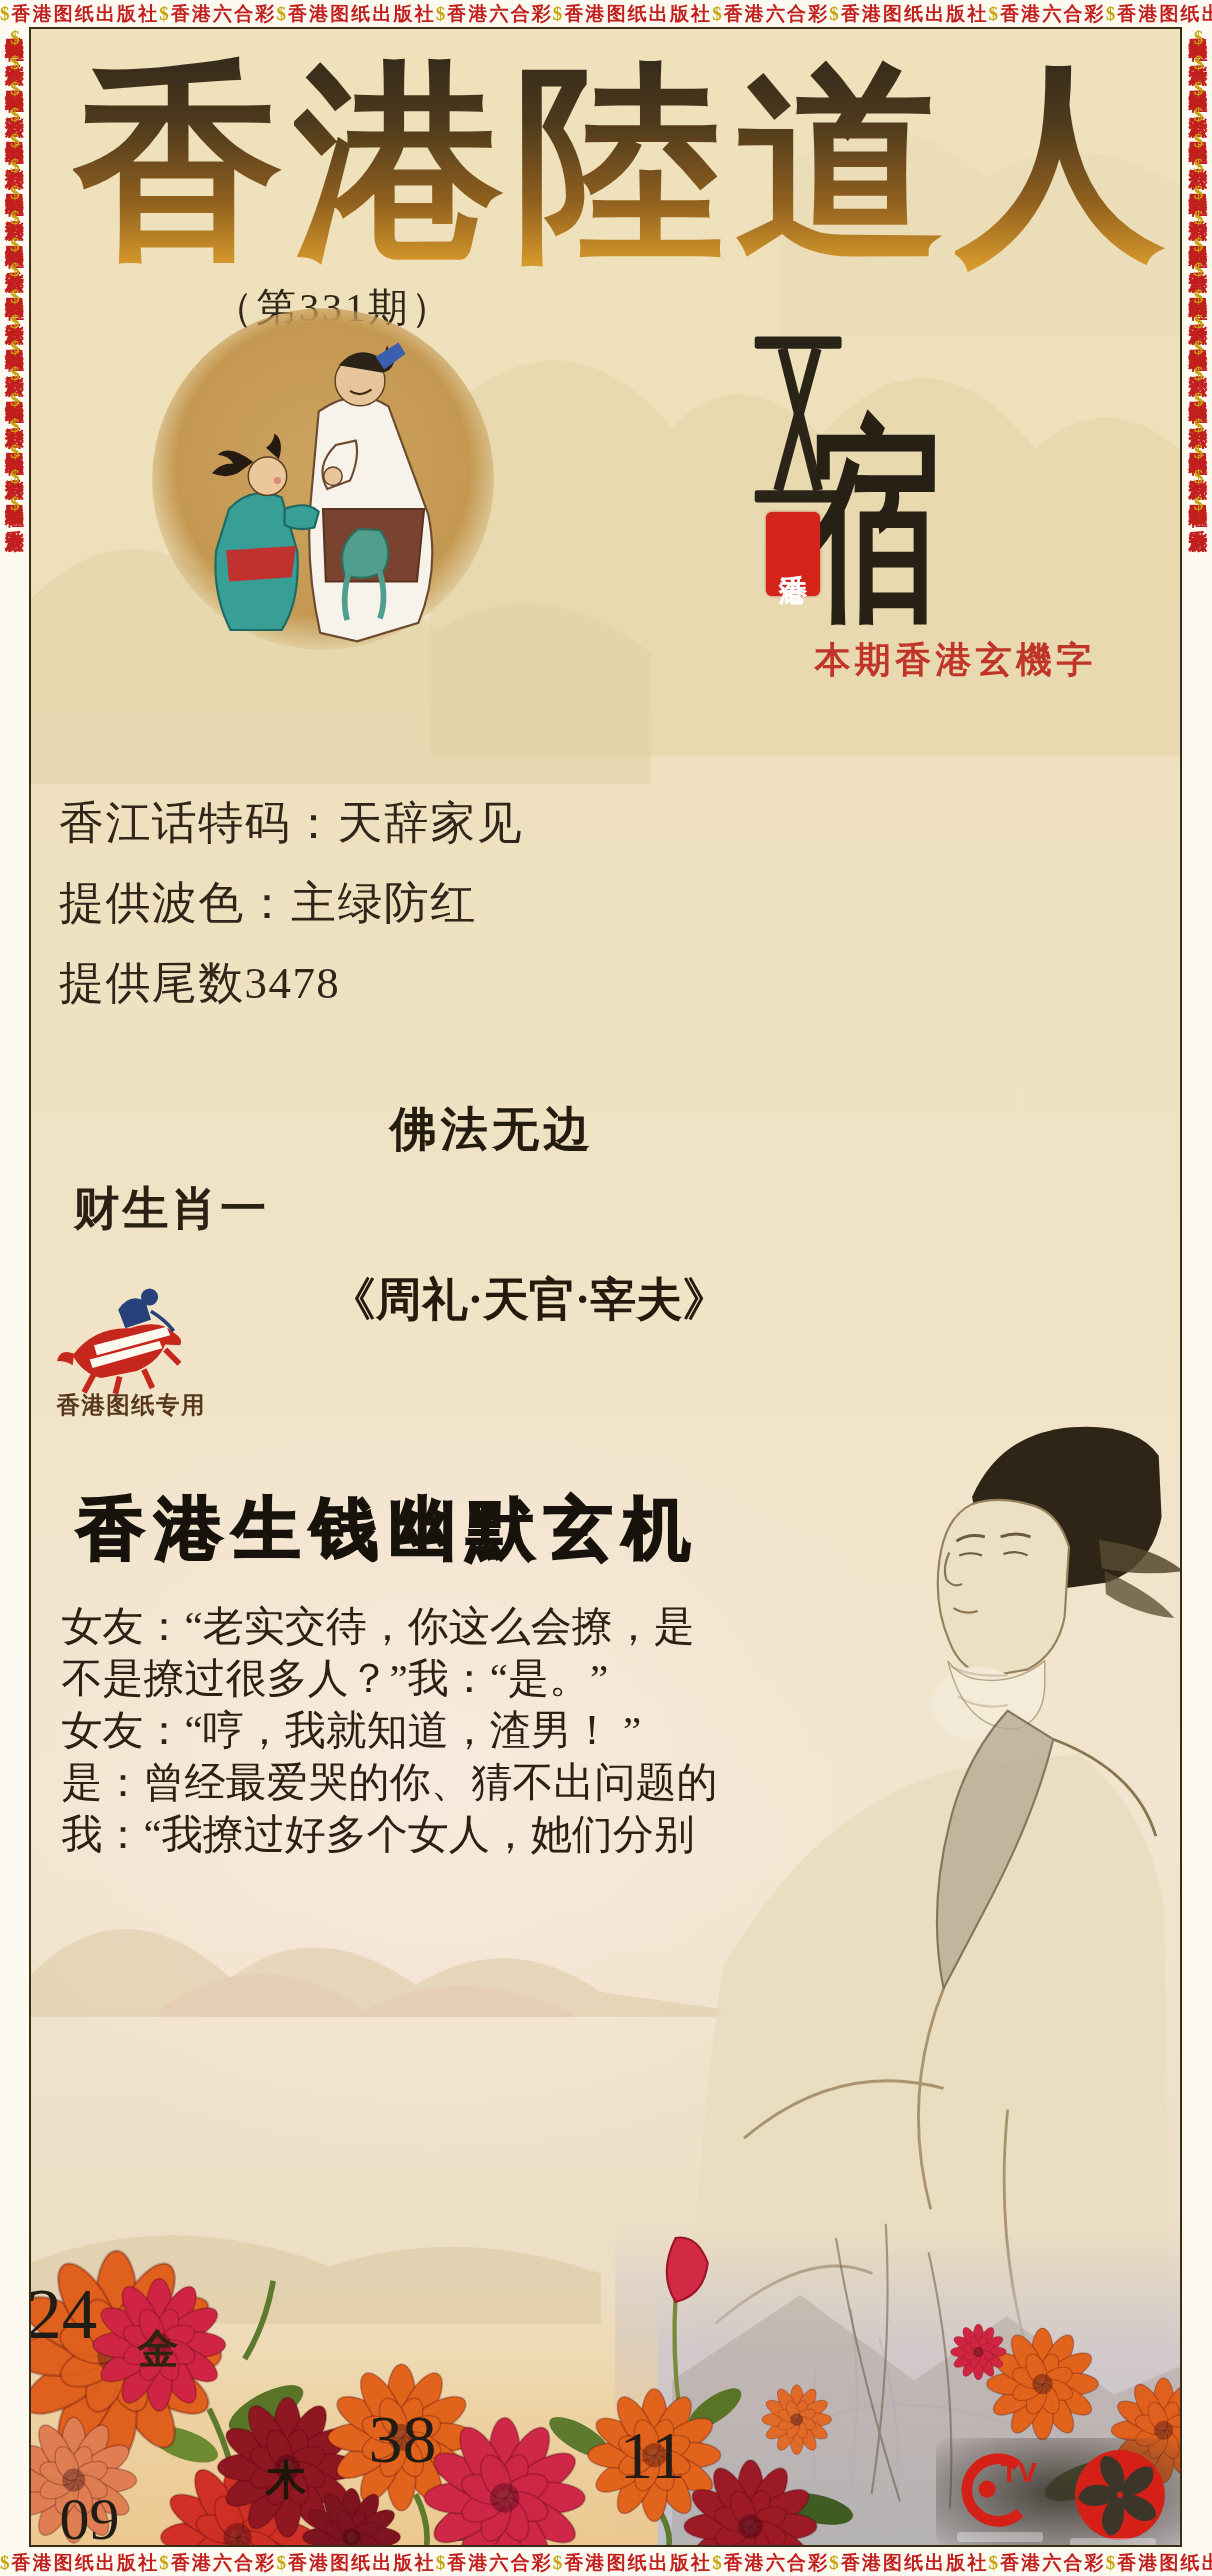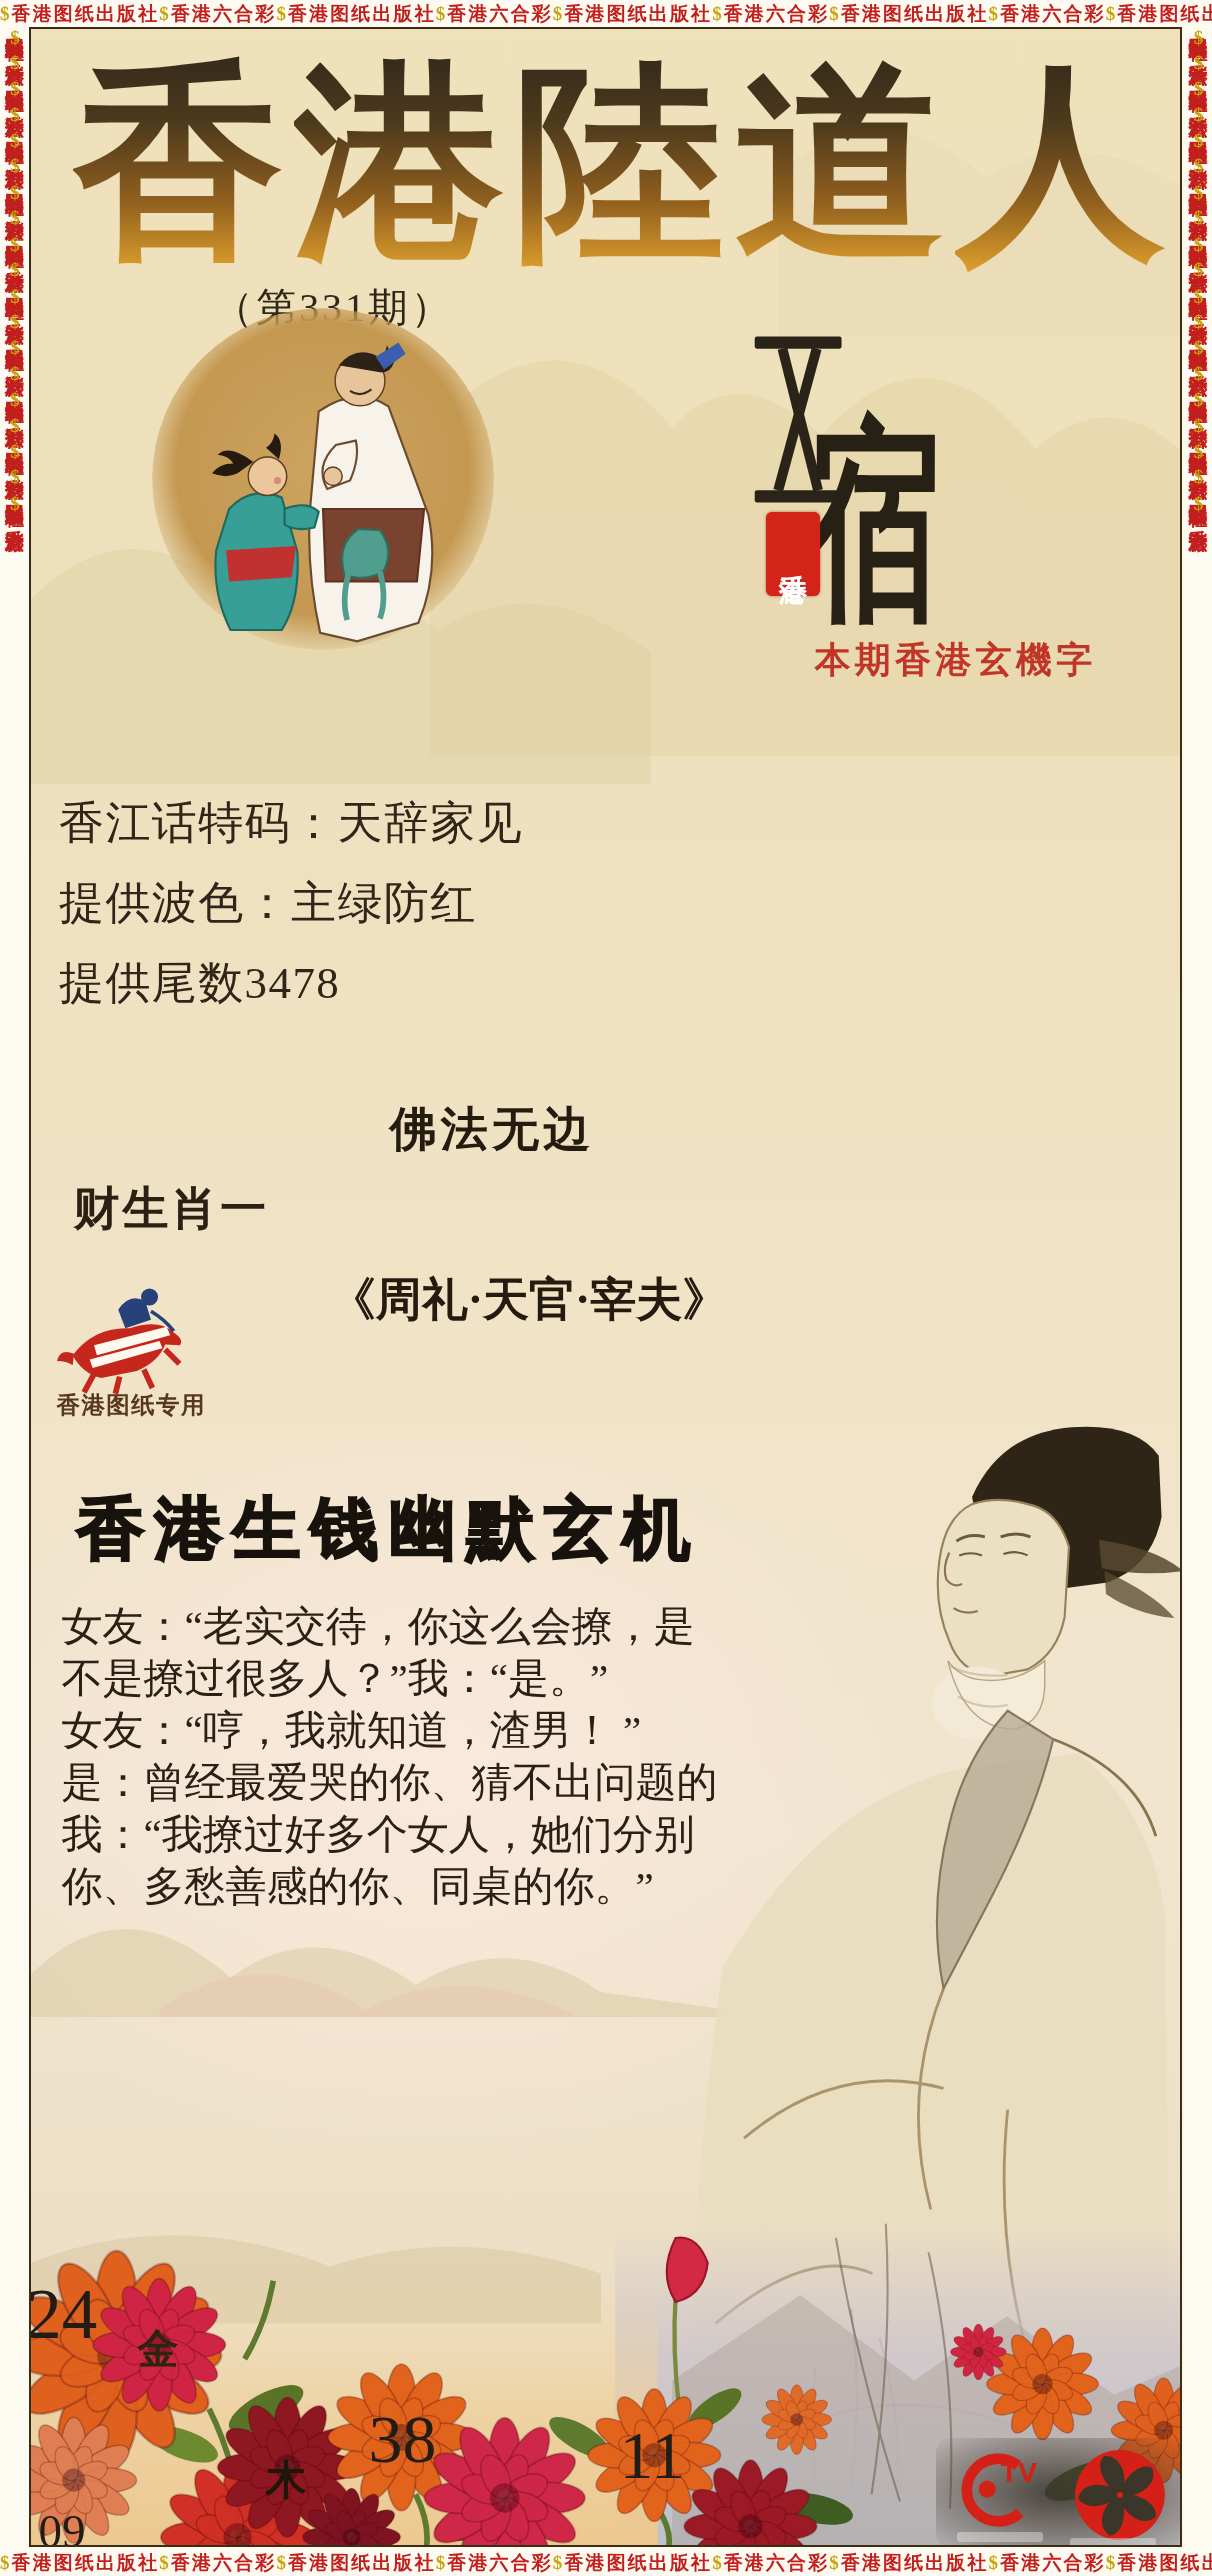--- a/index.html
+++ b/index.html
@@ -48,21 +48,21 @@
 
   
   .humor-title{left:46px;top:1455px;font-size:68px;font-weight:bold;color:#17130c;letter-spacing:10px;-webkit-text-stroke:2.1px #17130c;}
   .joke{left:31px;top:1571px;width:805px;font-size:41px;color:#2a2014;}
   .joke .jline{height:52px;line-height:52px;}
 
   
   .fnum{font-family:"Liberation Serif","DejaVu Serif",serif;color:#211d16;z-index:6;}
   .n24{left:-4.3px;top:2245px;font-size:71px;}
   .gold{left:107px;top:2293px;font-size:41px;font-weight:bold;color:#2e2410;}
-  .n09{left:8px;top:2456px;font-size:47px;margin-top:19px;}
+  .n09{left:29px;top:2456px;font-size:60px;}
   .wood{left:235px;top:2424px;font-size:41px;font-weight:bold;color:#1f1508;}
   .n38{left:338px;top:2371px;font-size:68px;}
   .n11{left:589px;top:2387px;font-size:68px;}
 
   
   .logo-back{left:905px;top:2409px;width:246px;height:110px;background:radial-gradient(ellipse at 50% 50%,rgba(60,54,46,.9),rgba(60,54,46,.25) 75%,rgba(60,54,46,0));border-radius:14.3px;z-index:7;}
   .atv{left:919px;top:2421px;width:107px;height:96px;z-index:8;}
   .bauhinia{left:1032px;top:2416px;width:114px;height:107px;z-index:8;}
   .tv-label{position:absolute;left:51px;top:5.7px;font-size:28.5px;font-weight:bold;color:#d42016;font-family:Liberation Sans, sans-serif;}
   .logo-smudge{position:absolute;left:7.1px;bottom:4.3px;width:86px;height:10px;background:rgba(255,255,255,.35);border-radius:2.9px;}
@@ -175,21 +175,20 @@
     </svg>
     <div class="abs press-caption">香港图纸专用</div>
 
     <div class="abs humor-title">香港生钱幽默玄机</div>
     <div class="abs joke">
       <div class="jline">女友：“老实交待，你这么会撩，是</div>
       <div class="jline">不是撩过很多人？”我：“是。”</div>
       <div class="jline">女友：“哼，我就知道，渣男！ ”</div>
       <div class="jline">是：曾经最爱哭的你、猜不出问题的</div>
       <div class="jline">我：“我撩过好多个女人，她们分别</div>
-      <div class="jline">你、多愁善感的你、同桌的你。”</div>
     </div>
 
     <svg class="abs" style="left:606px;top:1297px;" width="544" height="1219" viewBox="0 0 763 1711">
       <path d="M120 900 Q260 660 460 620 L620 600 Q720 680 740 820 L750 1560 Q720 1690 560 1700 L140 1700 Q60 1520 80 1300 Q95 1070 120 900 Z" fill="#e9ddbf" opacity="0.85"></path>
       <g>
         <path d="M470 240 Q510 150 610 142 Q700 136 732 182 L736 268 Q722 338 660 360 L540 376 Q486 330 470 240 Z" fill="#2e2517"></path>
         <path d="M648 300 Q730 312 766 344 Q706 352 652 340 Z" fill="#56482f" opacity="0.85"></path>
         <path d="M656 344 Q726 376 754 410 Q698 404 658 376 Z" fill="#56482f" opacity="0.75"></path>
       </g>
       <g>

